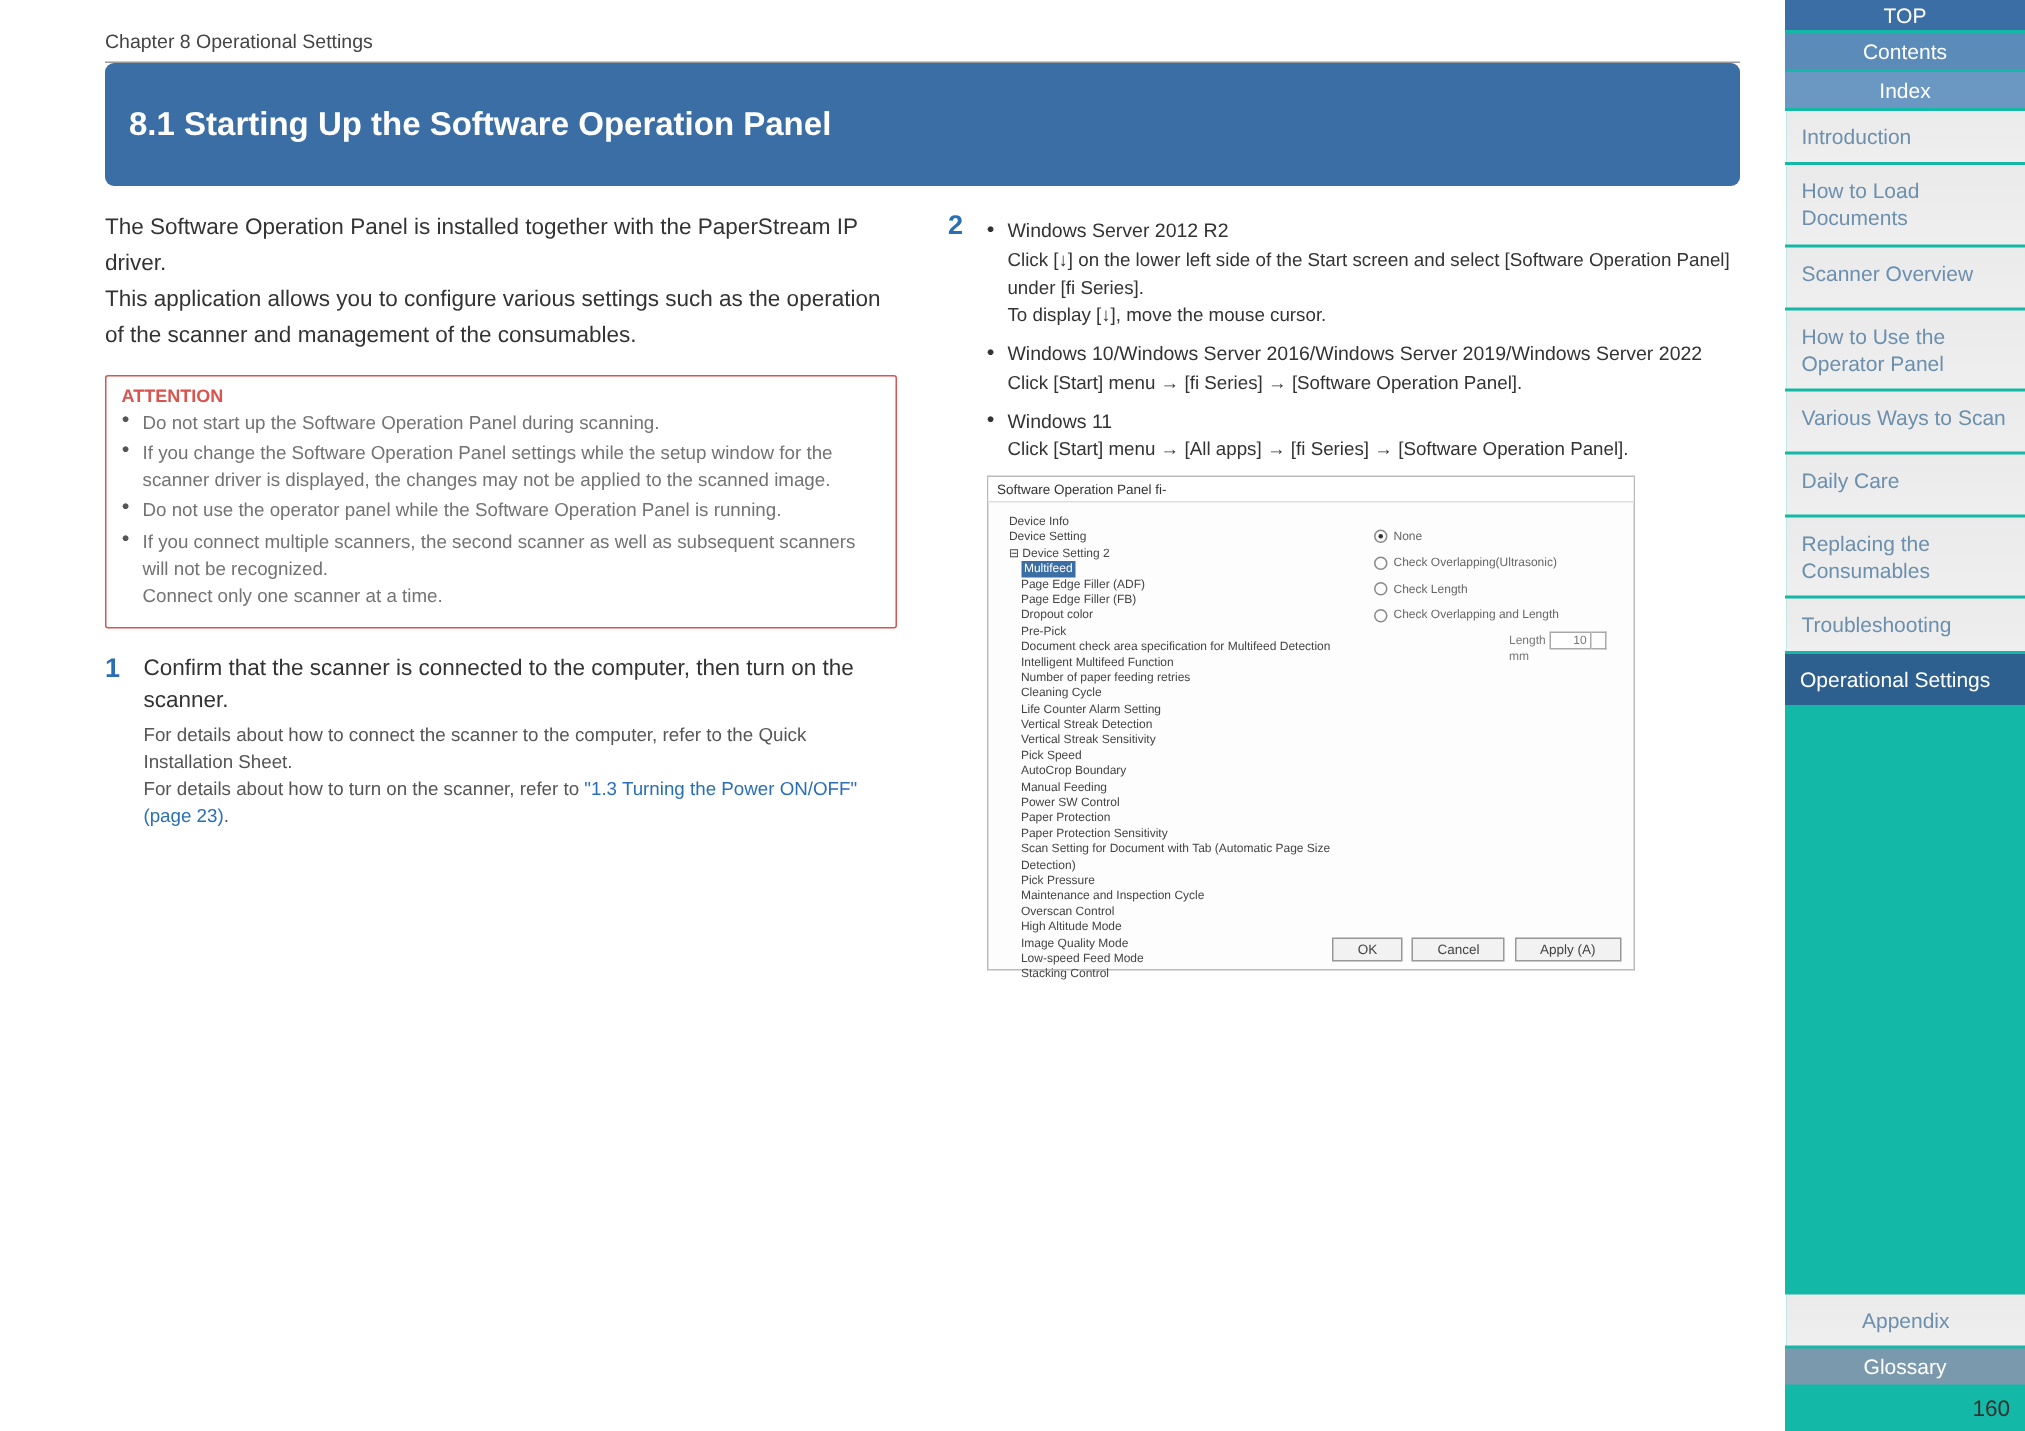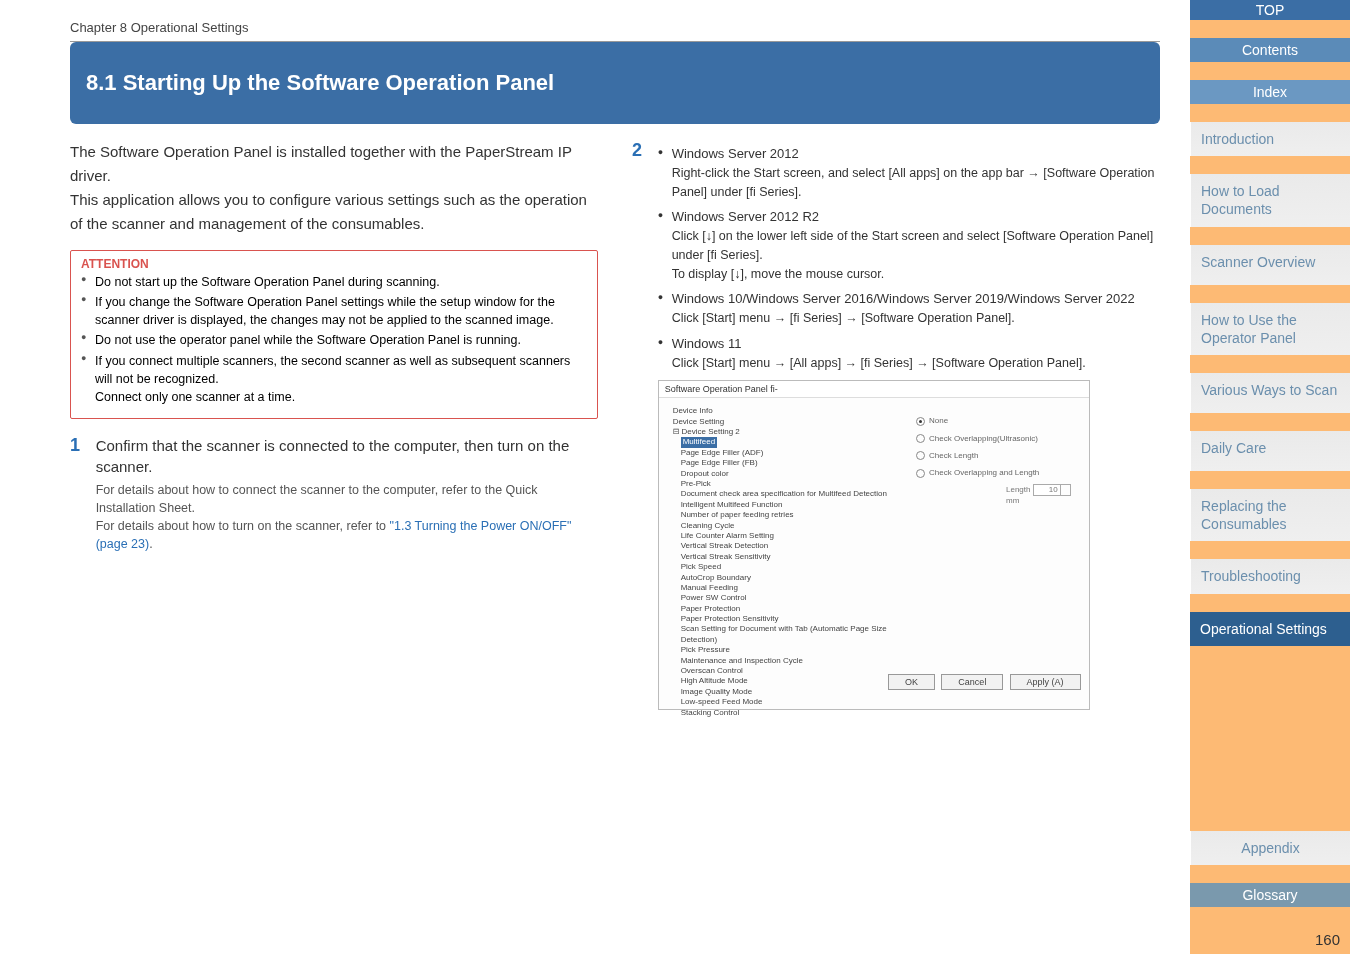--- a/index.html
+++ b/index.html
@@ -9,21 +9,21 @@
 .chapter-header{font-size:13px;color:#444;padding-bottom:6px;border-bottom:1px solid #999;margin-bottom:0;}
 .section-title-bar{background:#3b6ea5;color:#fff;padding:28px 16px;border-radius:6px;margin-bottom:16px;}
 .section-title{font-size:22px;font-weight:bold;}
 .two-col{display:flex;gap:34px;}
 .col{flex:1;}
 .intro-text{font-size:15px;line-height:1.6;color:#333;margin-bottom:14px;}
 .attention-box{border:1px solid #d9534f;padding:0;margin-bottom:16px;border-radius:2px;}
 .attention-header{color:#d9534f;font-weight:bold;font-size:12px;padding:6px 10px 2px 10px;}
 .attention-body{padding:0 10px 10px 10px;}
 .attention-body ul{list-style:none;}
-.attention-body li{position:relative;padding-left:14px;font-size:12.5px;color:#000000;line-height:1.45;margin-bottom:2px;}
+.attention-body li{position:relative;padding-left:14px;font-size:12.5px;color:#737373;line-height:1.45;margin-bottom:2px;}
 .attention-body li::before{content:"●";position:absolute;left:0;top:0;font-size:9px;color:#555;}
 .step-block{margin-bottom:12px;}
 .step-num{color:#2a6fb5;font-size:18px;font-weight:bold;display:inline-block;vertical-align:top;width:22px;}
 .step-main{display:inline-block;vertical-align:top;width:calc(100% - 28px);}
 .step-title{font-size:15px;color:#333;line-height:1.4;margin-bottom:4px;}
 .step-sub{font-size:12.5px;color:#555;line-height:1.45;}
 .step-sub .link{color:#2a6fb5;}
 .bullets{list-style:none;margin-top:4px;}
 .bullets>li{position:relative;padding-left:14px;font-size:12.5px;color:#333;line-height:1.5;margin-bottom:6px;}
 .bullets>li::before{content:"●";position:absolute;left:0;top:2px;font-size:9px;color:#333;}
@@ -36,23 +36,23 @@
 .screenshot .tree-root{font-size:8px;line-height:1.3;}
 .screenshot .tree-item{margin-left:8px;}
 .screenshot .tree-sel{background:#3b6ea5;color:#fff;padding:0 2px;display:inline-block;}
 .screenshot .rpane{flex:1;padding:18px 8px 4px 8px;}
 .screenshot .radio{display:block;font-size:8px;margin-bottom:8px;color:#666;}
 .screenshot .radio-inner{display:inline-block;width:9px;height:9px;border:1px solid #888;border-radius:50%;margin-right:4px;vertical-align:middle;position:relative;}
 .screenshot .radio-sel .radio-inner::after{content:"";position:absolute;left:2px;top:2px;width:3px;height:3px;background:#333;border-radius:50%;}
 .screenshot .len-row{font-size:8px;margin-left:90px;margin-top:-2px;color:#777;}
 .screenshot .len-input{display:inline-block;border:1px solid #aaa;width:28px;height:12px;font-size:8px;text-align:right;padding-right:2px;background:#fff;}
 .screenshot .spin{display:inline-block;width:10px;height:12px;border:1px solid #aaa;border-left:0;vertical-align:top;position:relative;}
-.screenshot .btns{position:absolute;bottom:19px;right:8px;}
+.screenshot .btns{position:absolute;bottom:5px;right:8px;}
 .screenshot .btn{display:inline-block;border:1px solid #999;background:#f2f2f2;font-size:9px;padding:2px 16px;margin-left:4px;}
-.sidebar{width:160px;background:#fdba74;display:flex;flex-direction:column;gap:18px;padding:0;font-size:14px;}
+.sidebar{width:160px;background:#14b8a6;display:flex;flex-direction:column;gap:2px;padding:0;font-size:14px;}
 .sb-block{background:linear-gradient(#eaeaea,#efefef);padding:8px 10px;border-left:1px solid #fff;}
 .sb-top{background:#3b6ea5;color:#fff;text-align:center;padding:2px 0;font-size:14px;}
 .sb-blue{background:#5b8bb8;color:#fff;text-align:center;padding:4px 0;font-size:14px;}
 .sb-blue2{background:#6b98c2;color:#fff;text-align:center;padding:4px 0;font-size:14px;}
 .sb-link{color:#6b8fad;line-height:1.3;}
 .sb-link.two{min-height:40px;}
 .sb-sel{background:#2d5f8f;color:#fff;padding:8px 10px;}
 .sb-sel-text{line-height:1.3;}
 .sidebar .sb-bottom-gap{flex:1;}
 .sb-pg{text-align:right;font-size:15px;color:#333;padding:6px 10px;}
@@ -97,24 +97,20 @@
             </div>
           </span>
         </div>
       </div>
 
       <div class="col">
         <div class="step-block">
           <span class="step-num">2</span>
           <span class="step-main">
             <ul class="bullets">
-              <li>
-                <span class="os">Windows Server 2012</span>
-                <span class="inst">Right-click the Start screen, and select [All apps] on the app bar → [Software Operation Panel] under [fi Series].</span>
-              </li>
               <li>
                 <span class="os">Windows Server 2012 R2</span>
                 <span class="inst" style="white-space:pre-line;">Click [↓] on the lower left side of the Start screen and select [Software Operation Panel] under [fi Series].
 To display [↓], move the mouse cursor.</span>
               </li>
               <li>
                 <span class="os">Windows 10/Windows Server 2016/Windows Server 2019/Windows Server 2022</span>
                 <span class="inst">Click [Start] menu → [fi Series] → [Software Operation Panel].</span>
               </li>
               <li>

